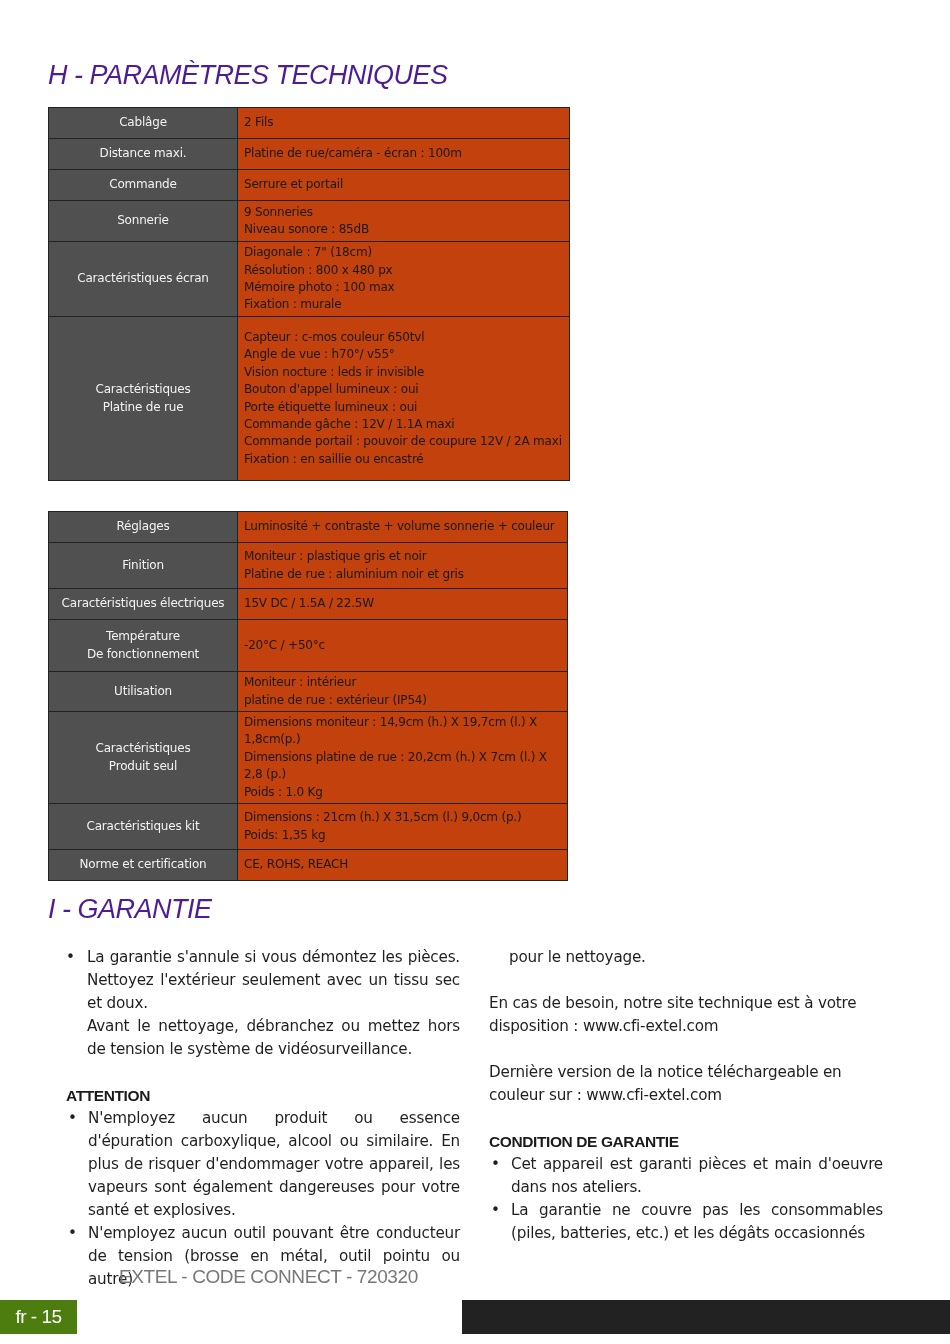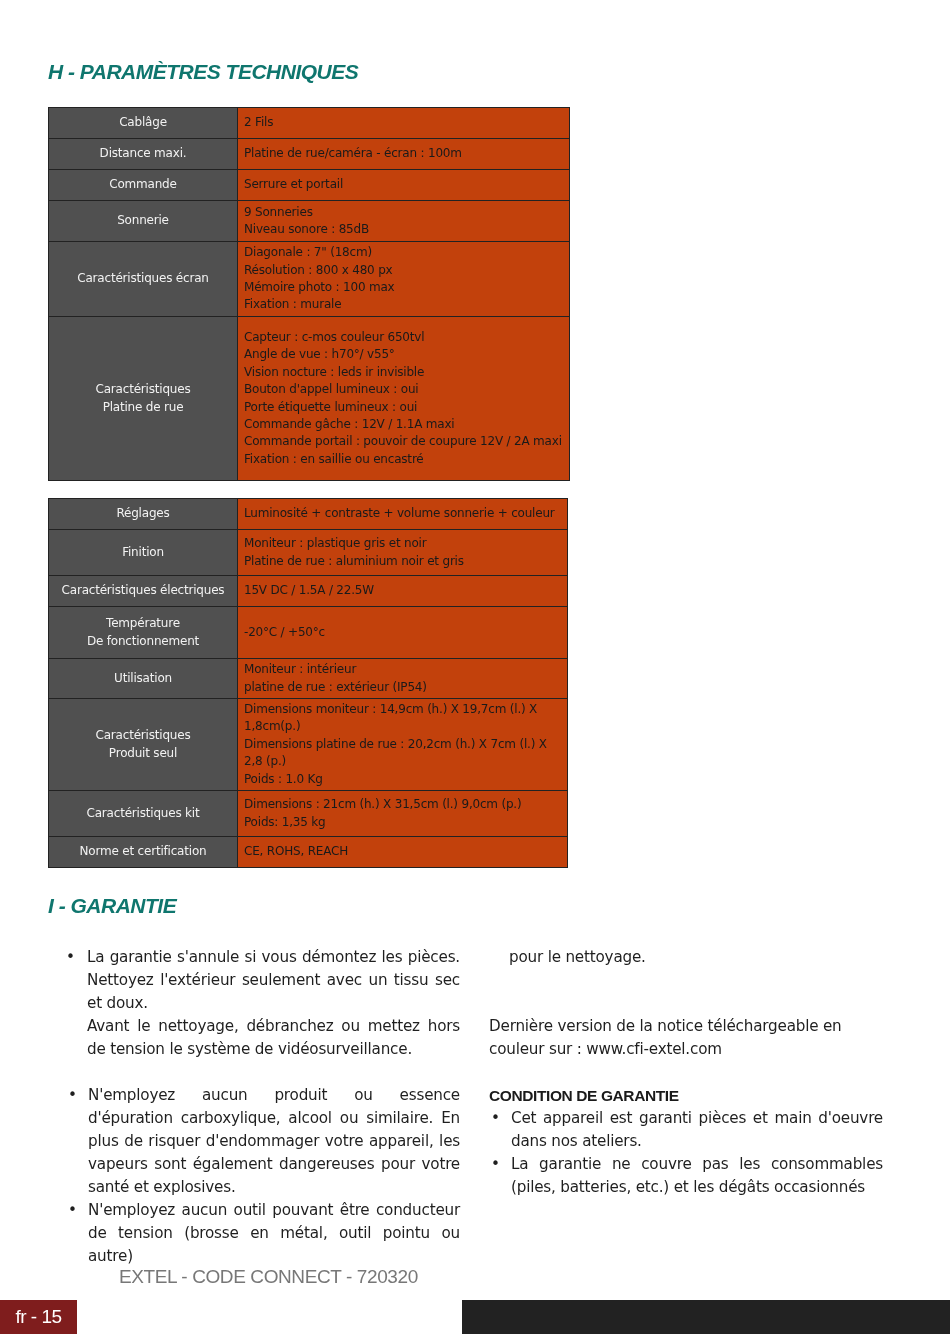--- a/index.html
+++ b/index.html
@@ -4,34 +4,34 @@
 <style>
   html, body { margin: 0; padding: 0; }
   body {
     width: 950px; height: 1344px; position: relative; overflow: hidden;
     background: #ffffff; color: #1a1a1a;
     font-family: "DejaVu Sans", sans-serif;
   }
   .section-title {
     position: absolute; left: 48px; margin: 0;
     font-family: "Liberation Sans", sans-serif;
-    font-style: italic; font-weight: bold;
-    font-size: 21px; letter-spacing: -0.5px;
-    color: #0f766e;
+    font-style: italic; font-weight: normal;
+    font-size: 27px; letter-spacing: -0.5px;
+    color: #4c1d95;
   }
   #title-h { top: 60px; }
   #title-i { top: 894px; }
 
   table.spec {
     position: absolute; left: 48px;
     border-collapse: collapse;
     font-size: 12px; line-height: 17.4px;
   }
   #table1 { top: 107px; width: 522px; }
-  #table2 { top: 498px; width: 520px; }
+  #table2 { top: 511px; width: 520px; }
   table.spec td { border: 1px solid #222; padding: 0 6px; vertical-align: middle; }
   table.spec td.k {
     background: #505050; color: #f2f2f2; text-align: center; width: 176px;
     letter-spacing: -0.2px;
   }
   table.spec td.v { background: #c2410c; color: #1a1a1a; letter-spacing: -0.2px; }
   table.spec td.v div { white-space: nowrap; }
   table.spec td.v.wrap div { white-space: normal; }
 
   .col {
@@ -47,21 +47,21 @@
   .col .bullet.tight { padding-left: 21px; }
   .col .bullet.tight .dot { left: 0; }
   .col h4 {
     margin: 0; font-size: 15.5px; font-weight: bold; letter-spacing: -0.4px;
     color: #1a1a1a; font-family: "Liberation Sans", sans-serif;
   }
   .gap { height: 23px; }
 
   #footer-page {
     position: absolute; left: 0; top: 1300px; width: 77px; height: 34px;
-    background: #7f1d1d; color: #ffffff;
+    background: #4d7c0f; color: #ffffff;
     font-family: "Liberation Sans", sans-serif; font-size: 19px;
     line-height: 34px; text-align: center; letter-spacing: -0.5px;
   }
   #footer-doc {
     position: absolute; left: 119px; top: 1260px; height: 34px; line-height: 34px;
     font-family: "Liberation Sans", sans-serif; font-size: 19px; color: #777;
     letter-spacing: -0.4px; font-weight: 300;
   }
   #footer-bar {
     position: absolute; left: 462px; top: 1300px; width: 488px; height: 34px;
@@ -216,33 +216,35 @@
 
 <h2 class="section-title" id="title-i">I - GARANTIE</h2>
 
 <div class="col" id="col-left">
   <div class="bullet tight">
     <span class="dot">•</span>
     <p class="just">La garantie s'annule si vous démontez les pièces. Nettoyez l'extérieur seulement avec un tissu sec et doux.</p>
     <p class="just">Avant le nettoyage, débranchez ou mettez hors de tension le système de vidéosurveillance.</p>
   </div>
   <div class="gap"></div>
+  <h4>ATTENTION</h4>
   <div class="bullet">
     <span class="dot">•</span>
     <p>N'employez aucun produit ou essence d'épuration carboxylique, alcool ou similaire. En plus de risquer d'endommager votre appareil, les vapeurs sont également dangereuses pour votre santé et explosives.</p>
   </div>
   <div class="bullet">
     <span class="dot">•</span>
     <p>N'employez aucun outil pouvant être conducteur de tension (brosse en métal, outil pointu ou autre)</p>
   </div>
 </div>
 
 <div class="col" id="col-right">
   <p style="padding-left:20px">pour le nettoyage.</p>
   <div class="gap"></div>
+  <p>En cas de besoin, notre site technique est à votre disposition : www.cfi-extel.com</p>
   <div class="gap"></div>
   <p>Dernière version de la notice téléchargeable en couleur sur : www.cfi-extel.com</p>
   <div class="gap"></div>
   <h4>CONDITION DE GARANTIE</h4>
   <div class="bullet">
     <span class="dot">•</span>
     <p>Cet appareil est garanti pièces et main d'oeuvre dans nos ateliers.</p>
   </div>
   <div class="bullet">
     <span class="dot">•</span>

